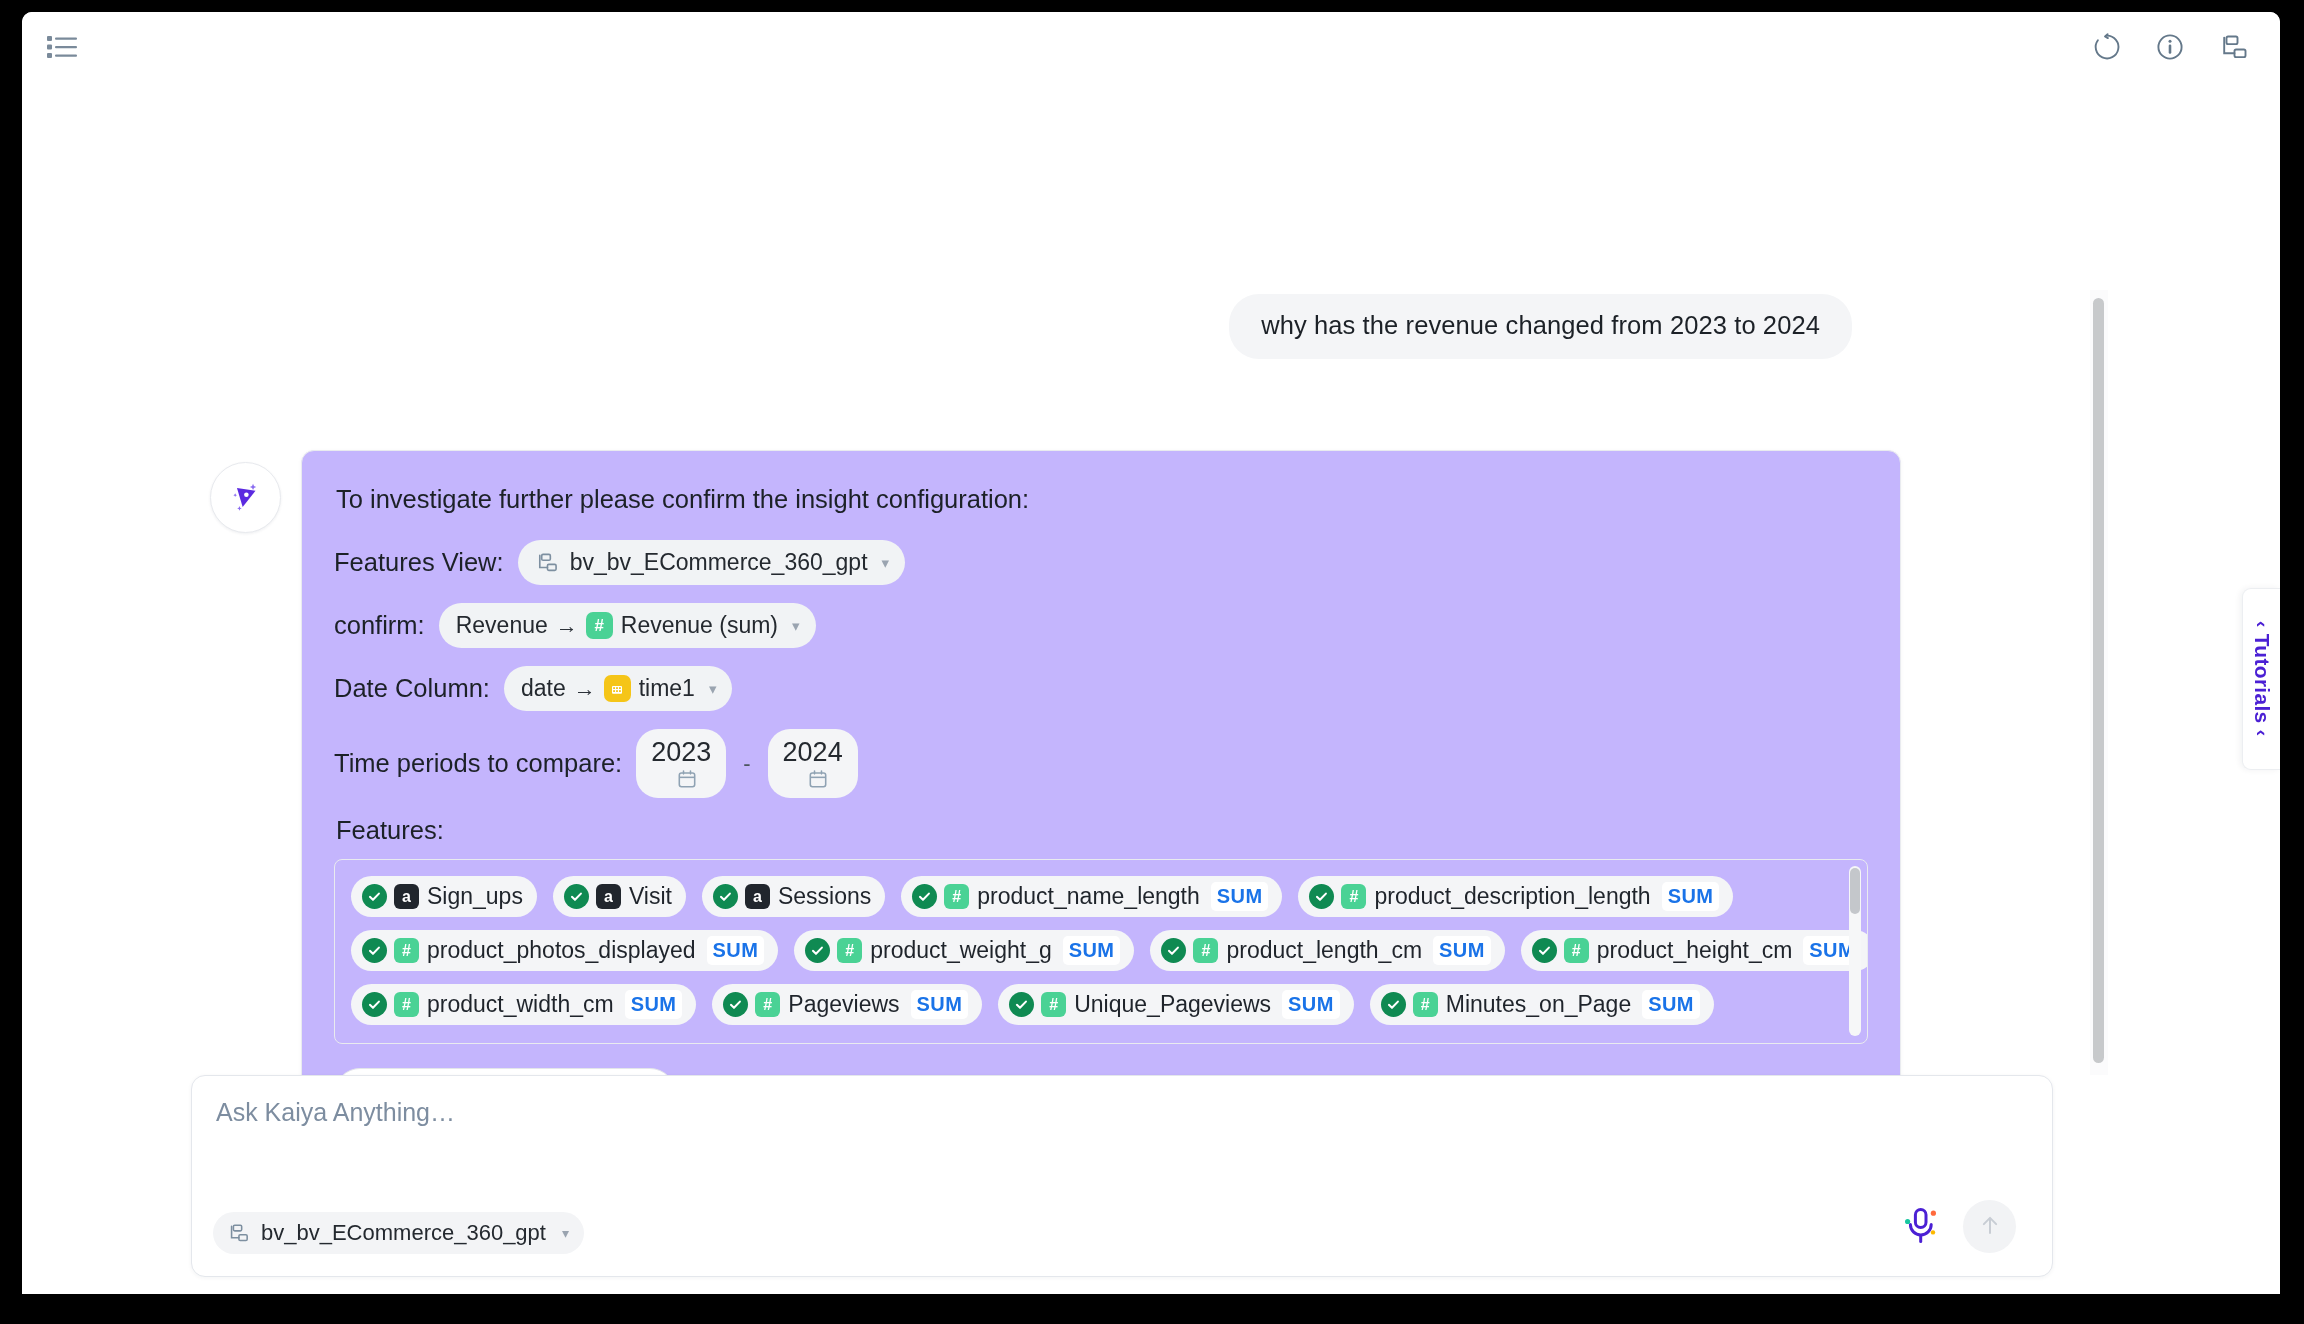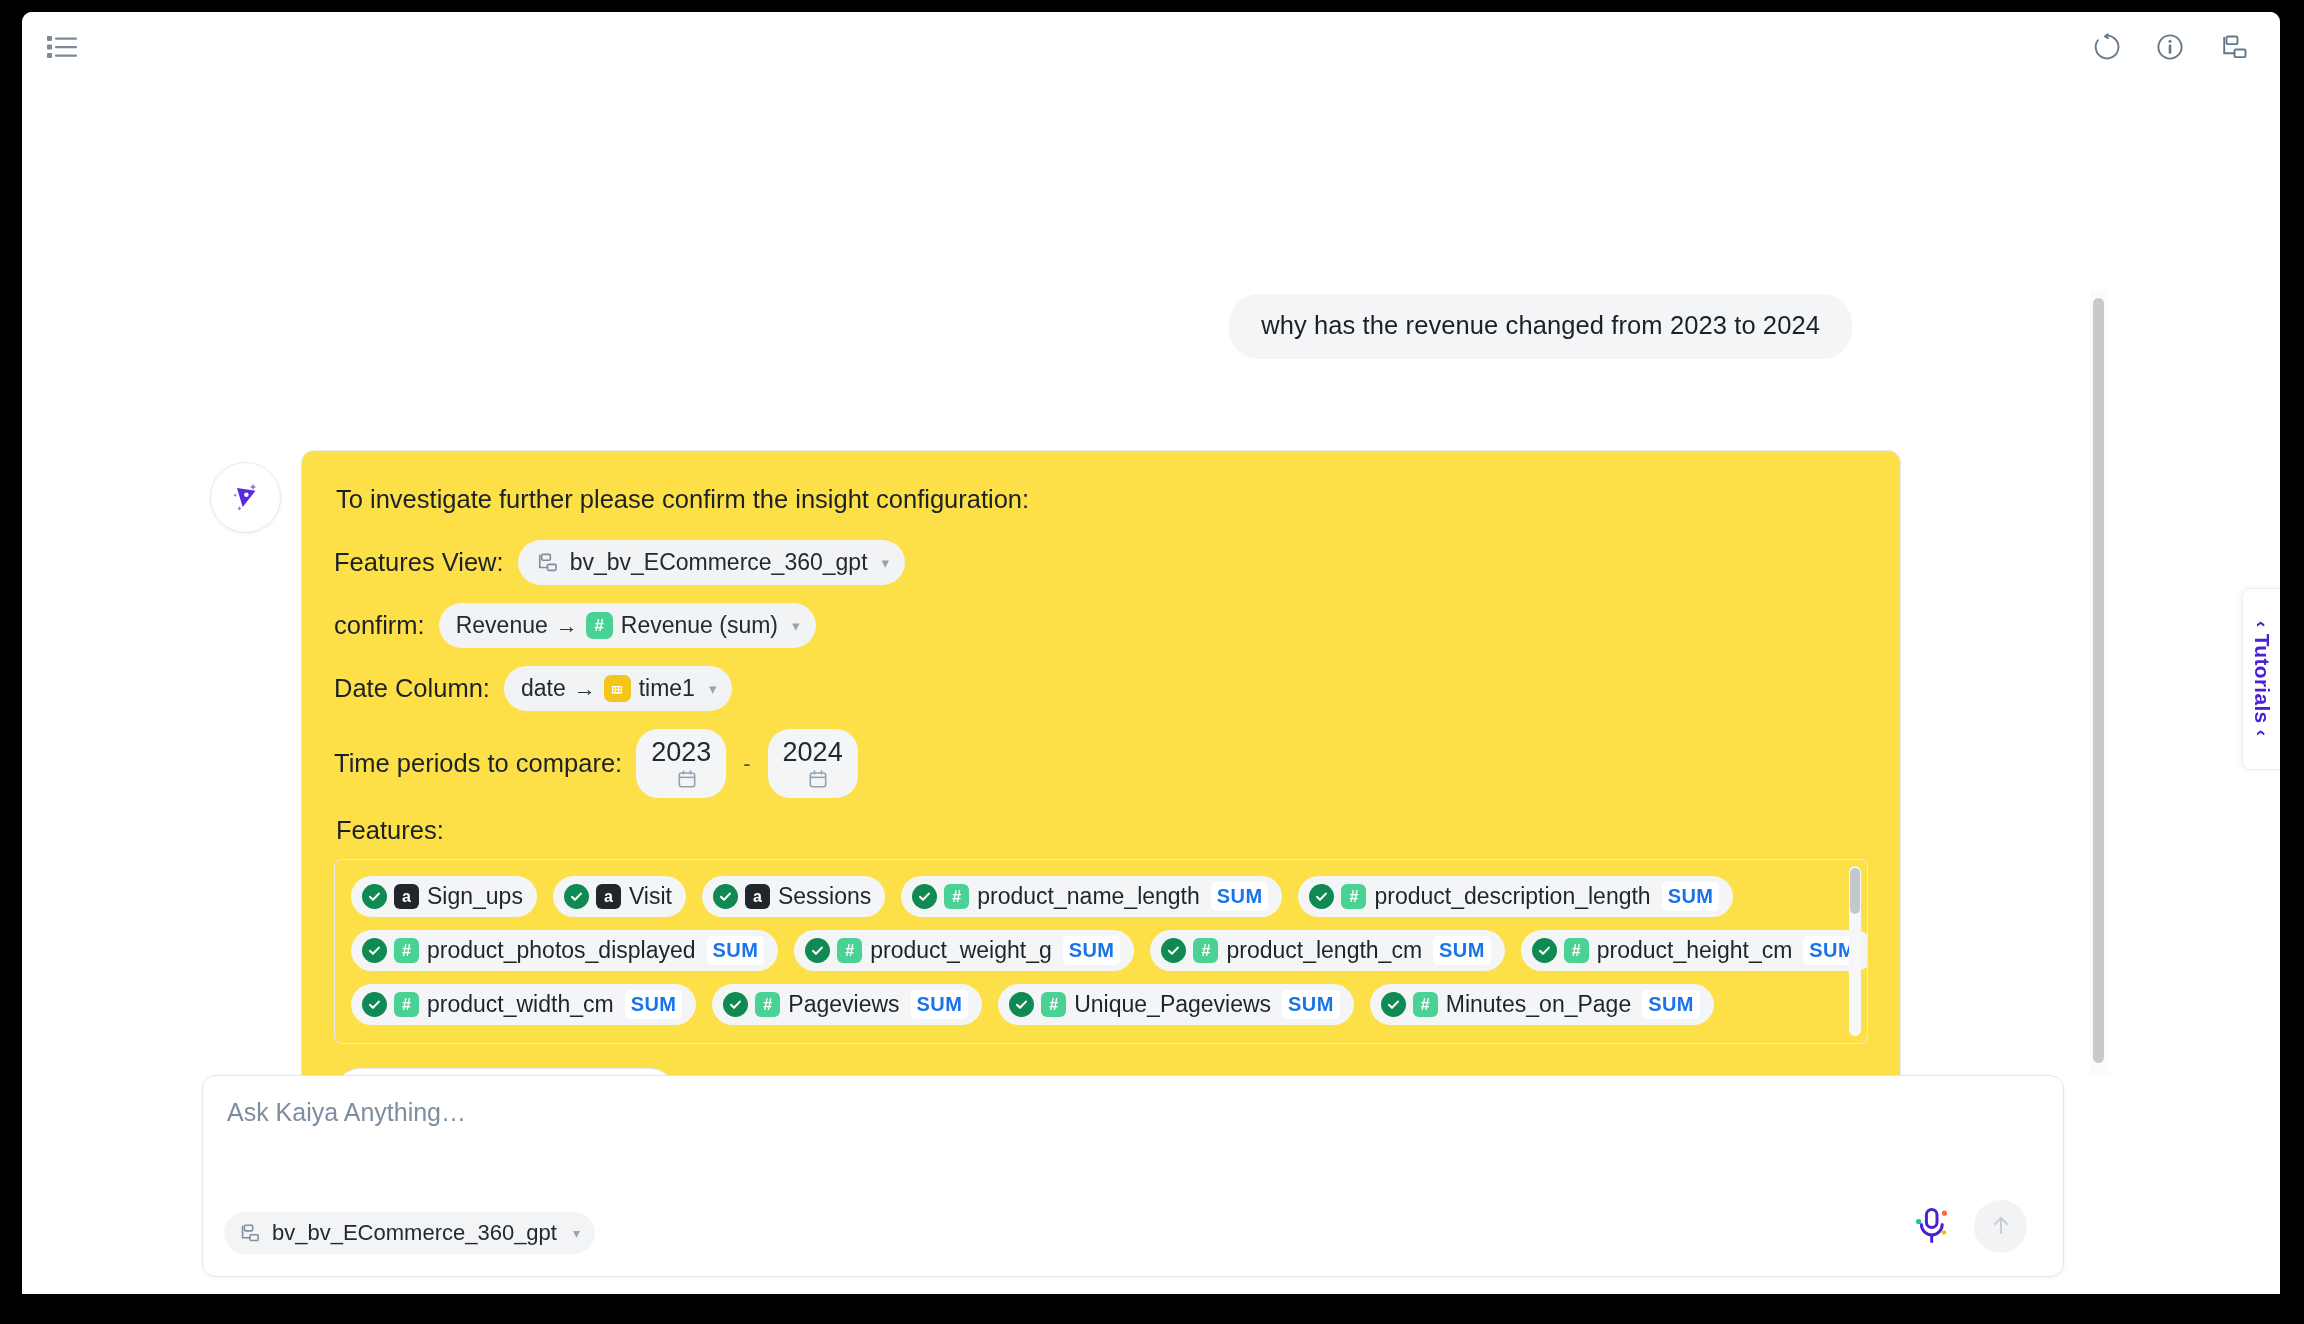--- a/index.html
+++ b/index.html
@@ -65,21 +65,21 @@
     background: #fff;
     border: 1px solid #e8eaee;
     box-shadow: 0 1px 3px rgba(20,30,50,.07);
     display: flex; align-items: center; justify-content: center;
   }
 
   
   #card {
     position: absolute; left: 279px; top: 368px;
     width: 1600px;
-    background: #fde047;
+    background: #c4b5fd;
     border: 1px solid #e9ebef;
     border-radius: 13px;
     box-shadow: 0 1px 4px rgba(25,35,55,.045);
     padding: 28px 32px 34px 32px;
   }
   #card-head {
     font-size: 25.5px; color: #1c2127;
     margin: 6px 0 26px 2px;
   }
   .cfg-row {
@@ -223,21 +223,21 @@
     font-size: 21px; font-weight: bold;
     color: #4b20d4;
     letter-spacing: .3px;
     white-space: nowrap;
   }
   .tut-chev { color: #4b20d4; font-size: 19px; font-weight: bold; }
 
   
   #composer {
     position: absolute;
-    left: 180px; top: 1063px;
+    left: 169px; top: 1063px;
     width: 1862px; height: 202px;
     background: #fff;
     border: 1px solid #e4e7ec;
     border-radius: 14px;
     box-shadow: 0 1px 4px rgba(25,35,55,.05);
   }
   #composer-input {
     position: absolute; left: 24px; top: 20px;
     width: 1600px; height: 90px;
     border: none; outline: none; resize: none;

